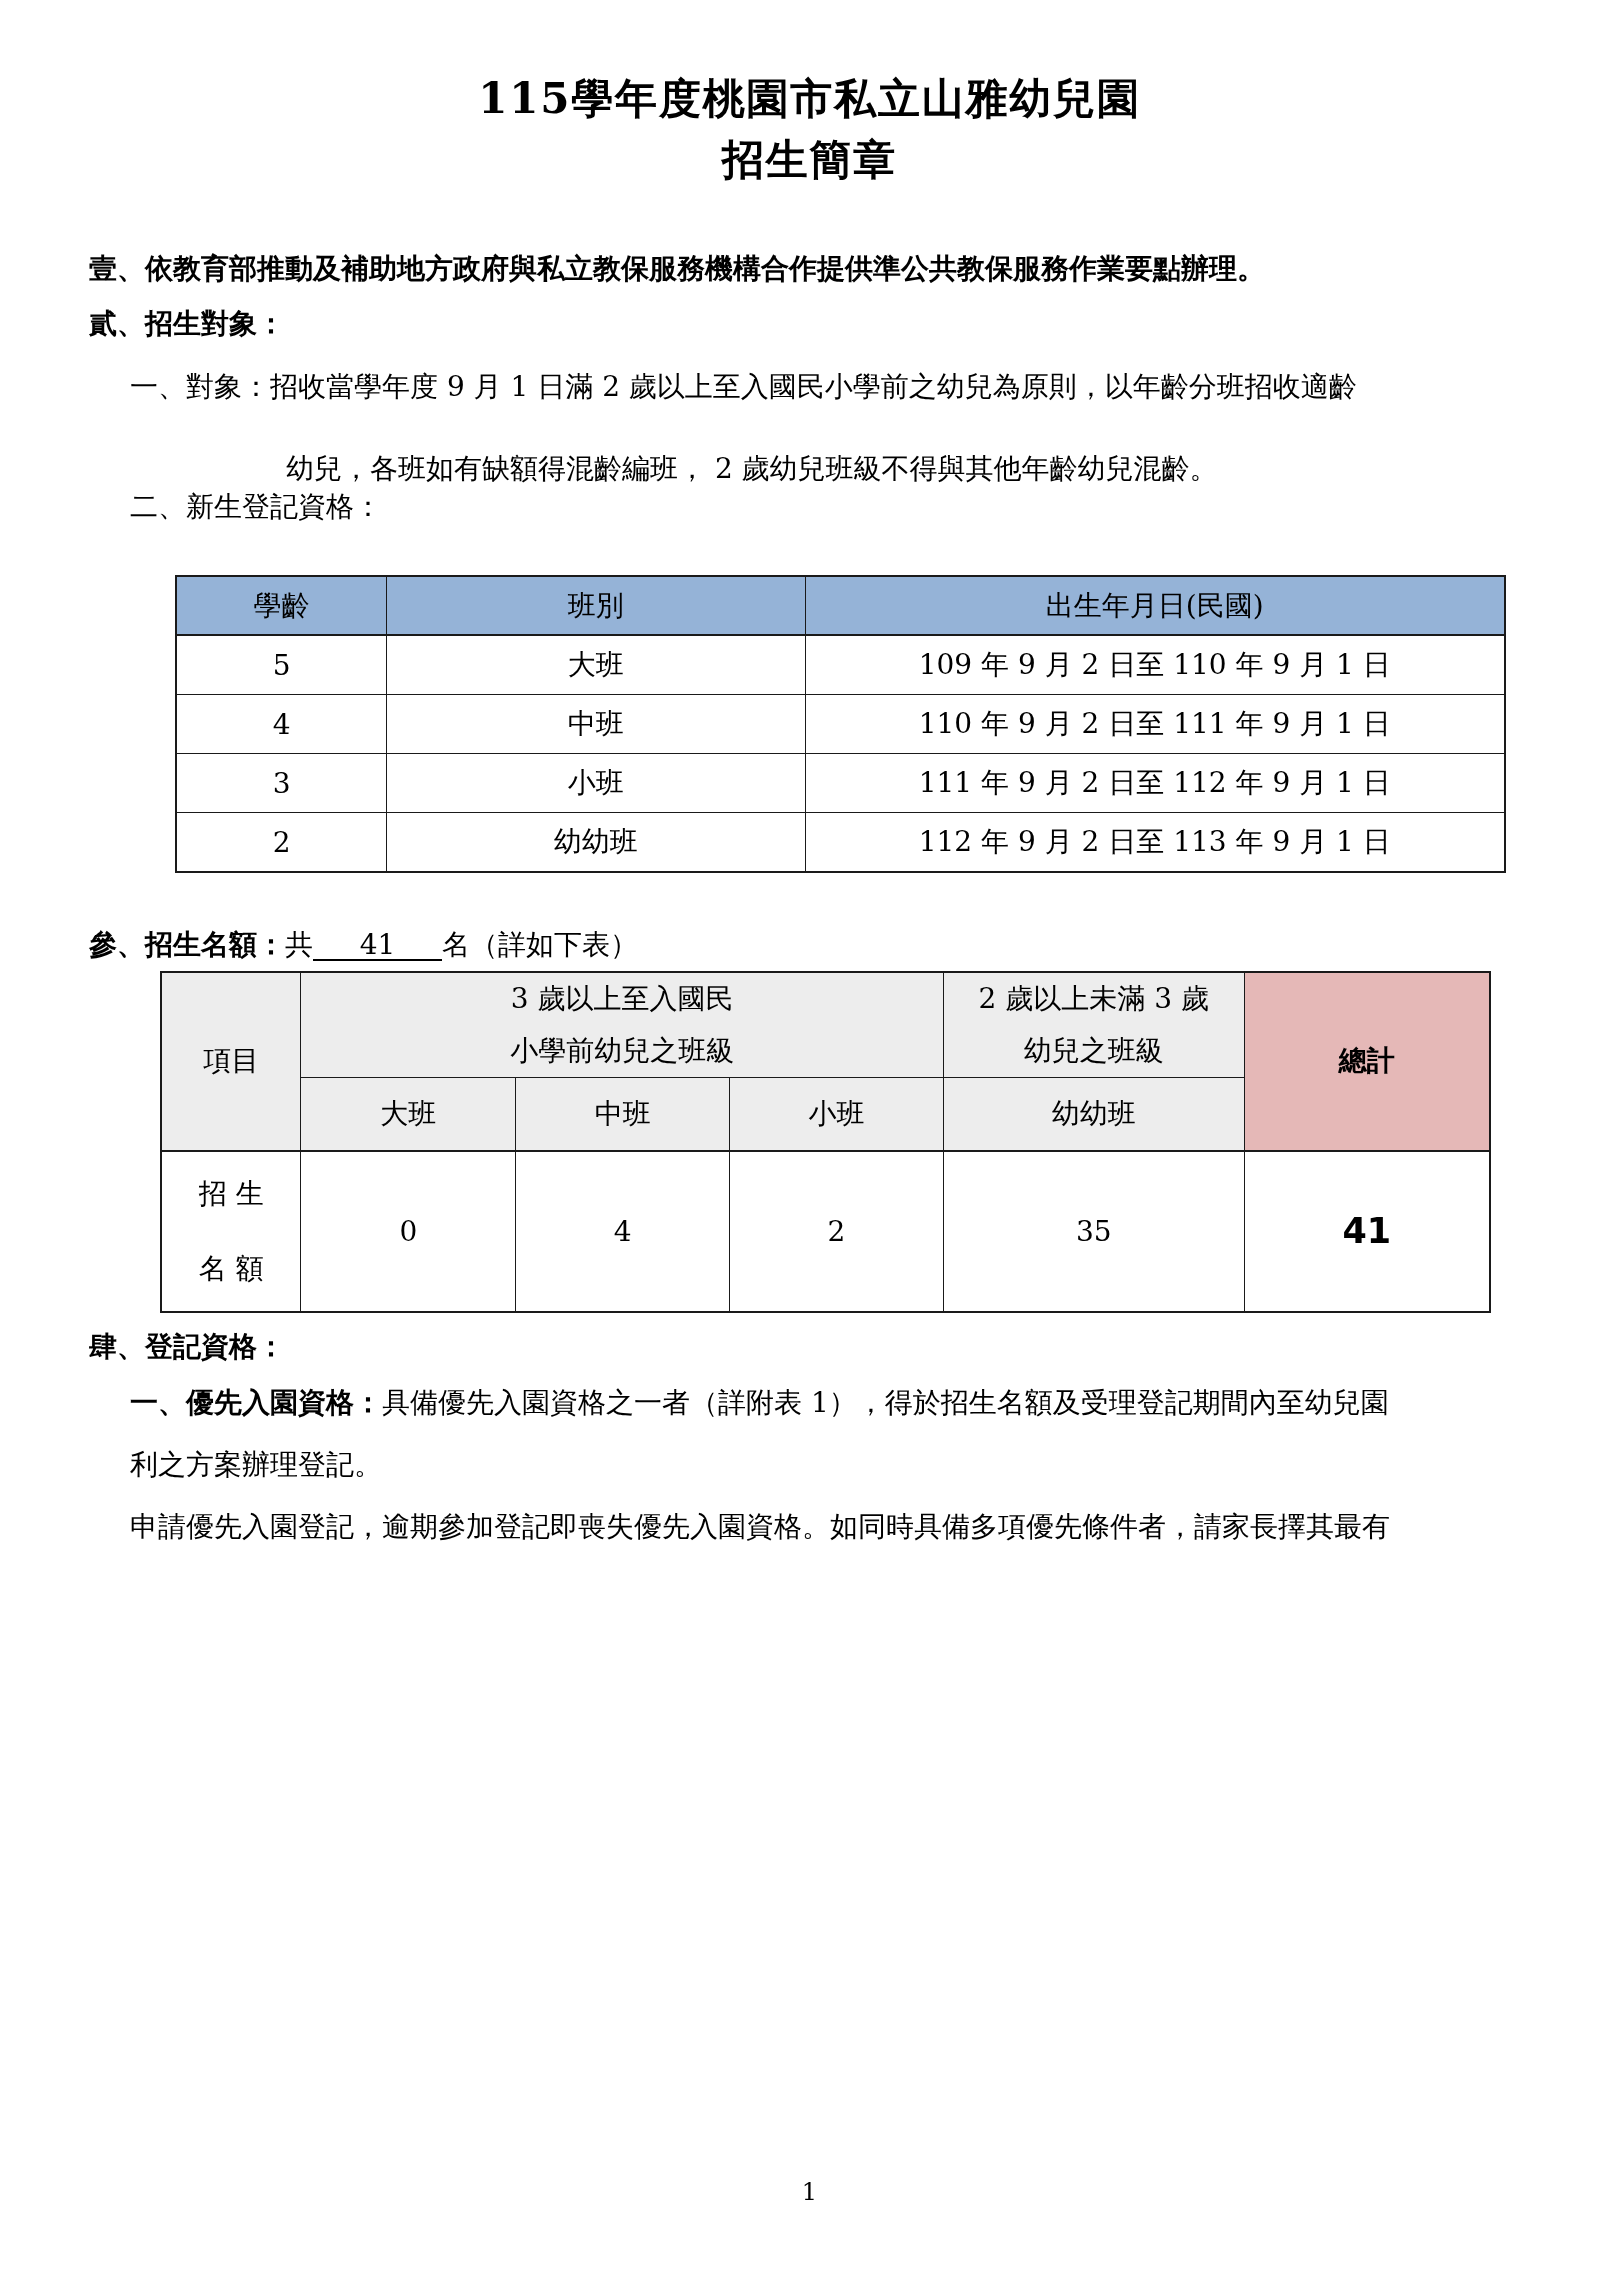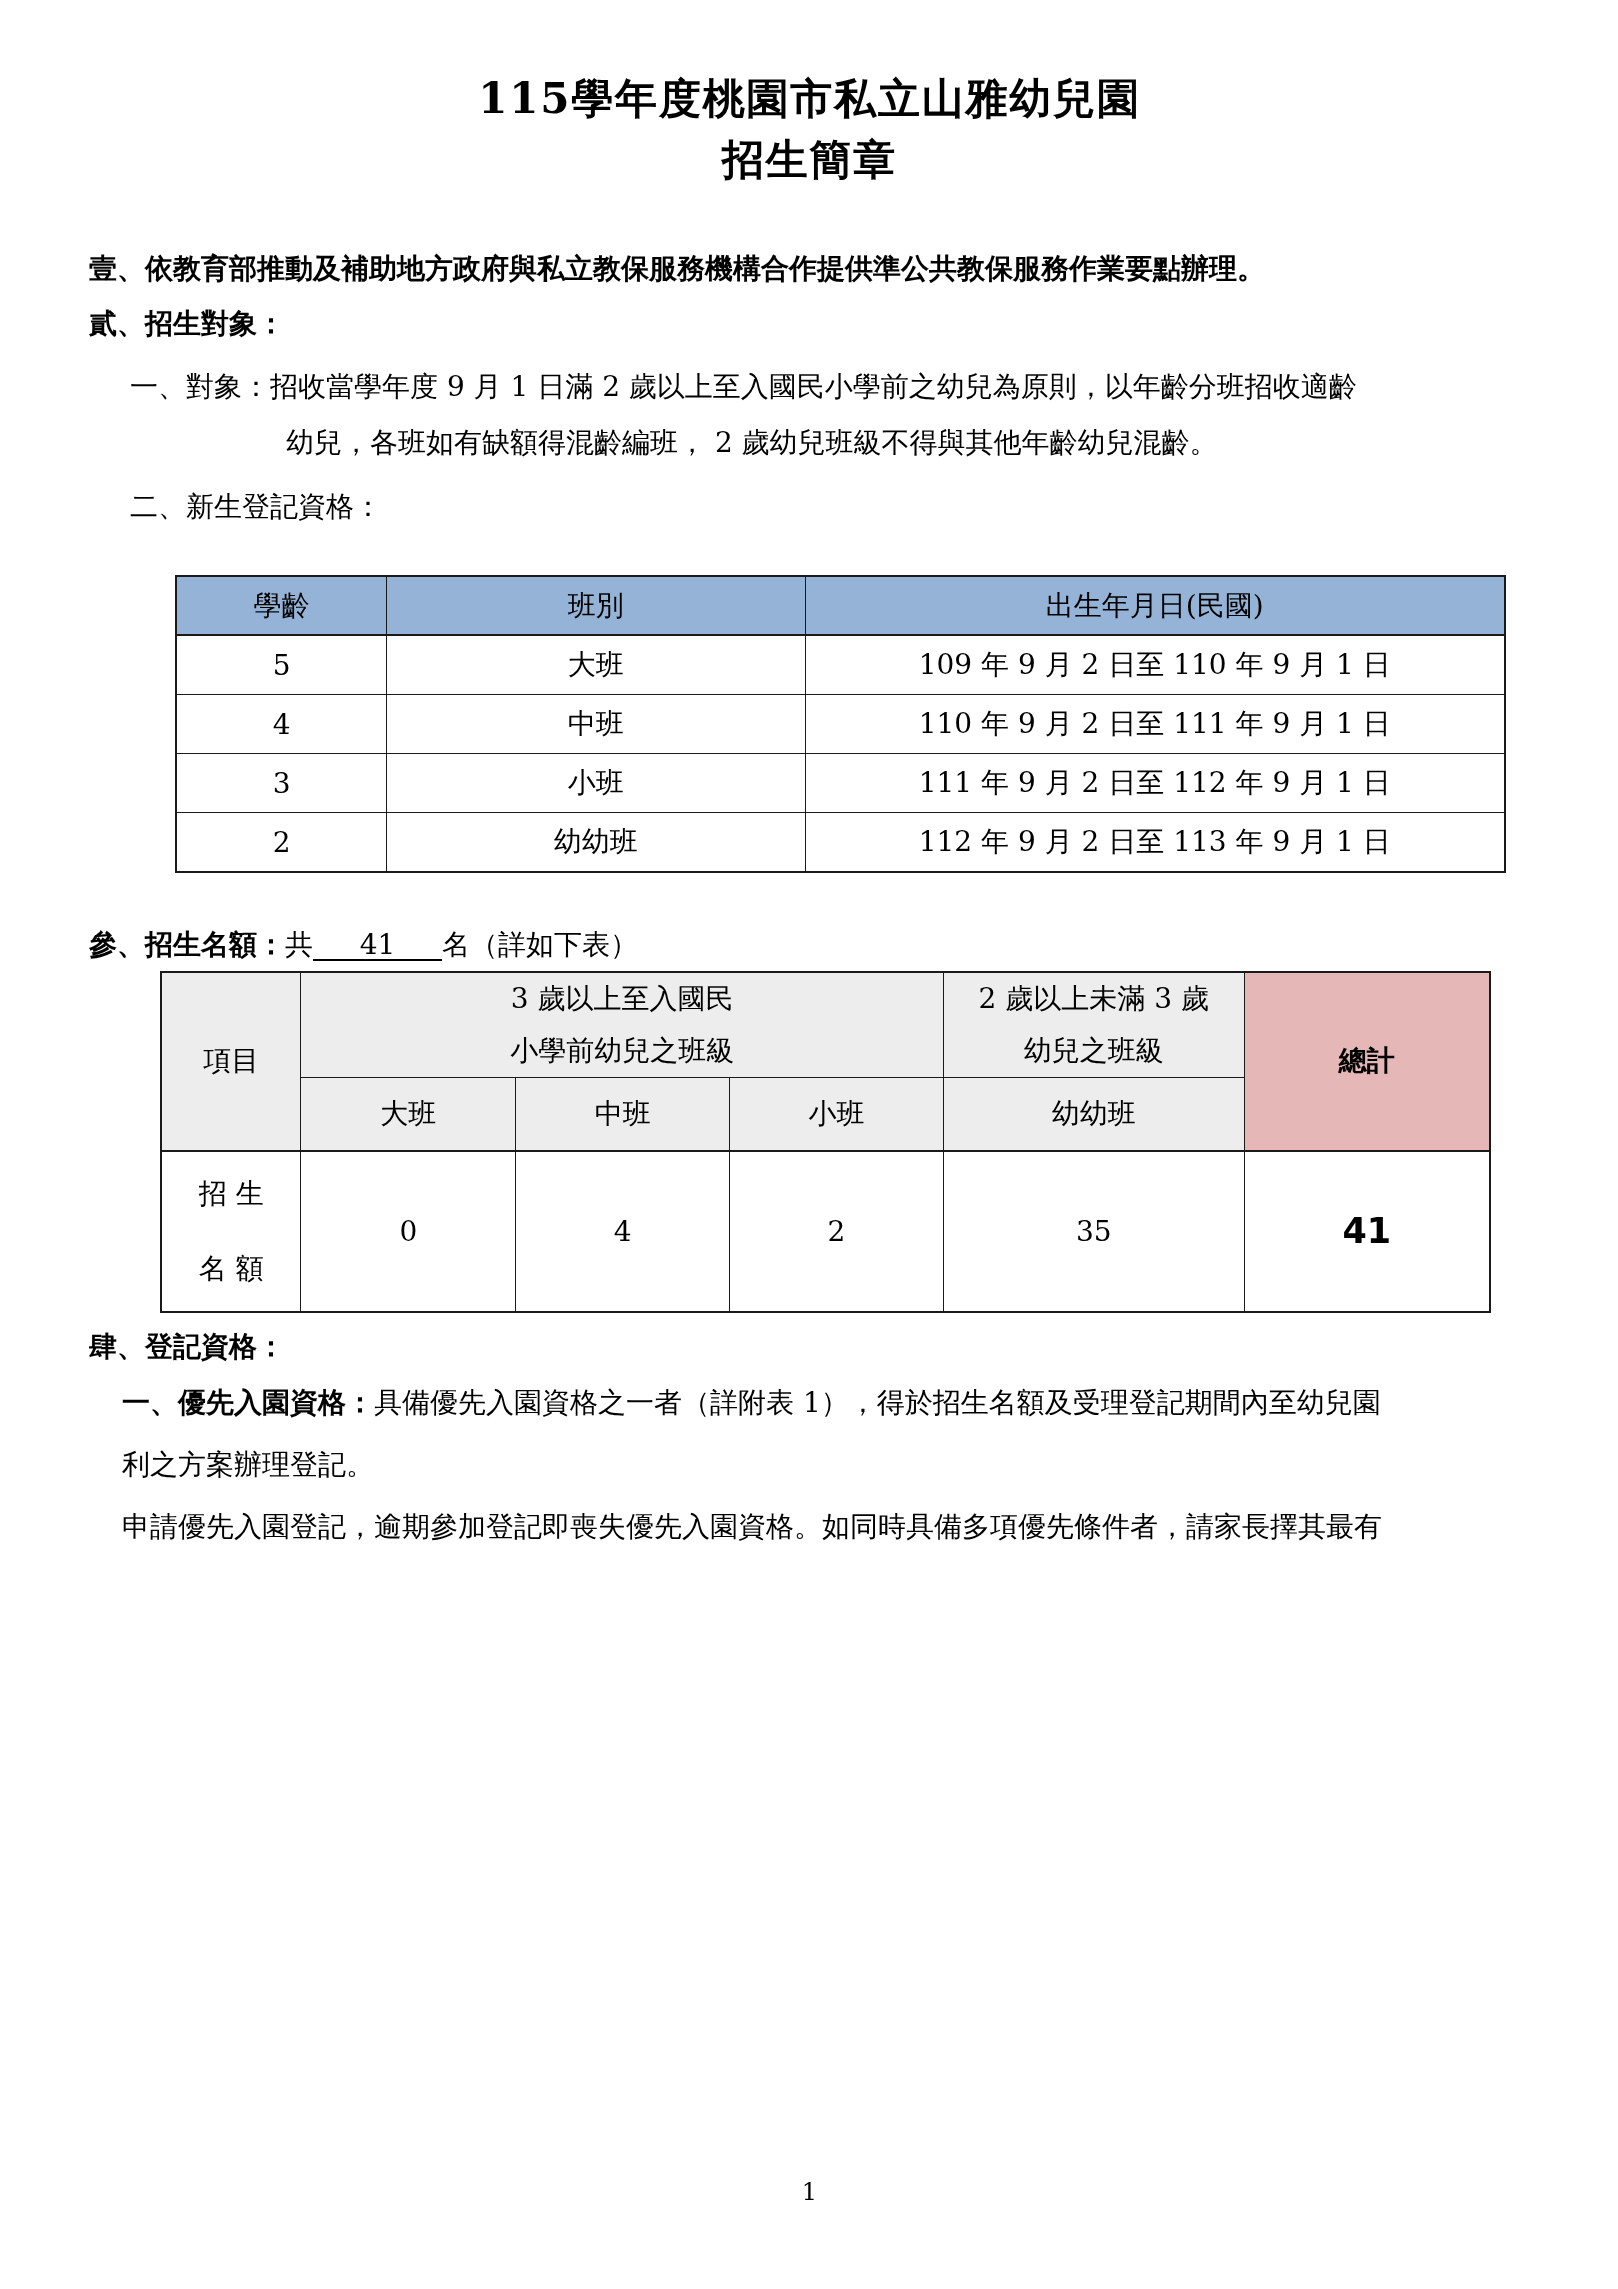--- a/index.html
+++ b/index.html
@@ -85,21 +85,21 @@
   <div class="abs doc-title">
     <div>115學年度桃園市私立山雅幼兒園</div>
     <div>招生簡章</div>
   </div>
 
   <div class="abs body-text bold" style="left:89px;top:251px;width:1442px;">壹、依教育部推動及補助地方政府與私立教保服務機構合作提供準公共教保服務作業要點辦理。</div>
 
   <div class="abs body-text bold" style="left:89px;top:306px;">貳、招生對象：</div>
 
   <div class="abs body-text" style="left:130px;top:369px;width:1403px;">一、對象：招收當學年度 9 月 1 日滿 2 歲以上至入國民小學前之幼兒為原則，以年齡分班招收適齡</div>
-  <div class="abs body-text" style="left:286px;top:425px;width:1246px;">幼兒，各班如有缺額得混齡編班， 2 歲幼兒班級不得與其他年齡幼兒混齡。</div>
+  <div class="abs body-text" style="left:286px;top:451px;width:1246px;">幼兒，各班如有缺額得混齡編班， 2 歲幼兒班級不得與其他年齡幼兒混齡。</div>
 
   <div class="abs body-text" style="left:130px;top:489px;">二、新生登記資格：</div>
 
 
   <table class="abs age-table">
     <colgroup>
         <col style="width:211px">
         <col style="width:419px">
         <col style="width:701px">
       </colgroup>
@@ -169,21 +169,21 @@
         <td>4</td>
         <td>2</td>
         <td>35</td>
         <td class="total-num">41</td>
       </tr>
     </tbody>
   </table>
 
   <div class="abs body-text bold" style="left:89px;top:1329px;">肆、登記資格：</div>
 
-  <div class="abs body-text" style="left:122px;top:1372px;width:1403px;">
+  <div class="abs body-text" style="left:130px;top:1372px;width:1403px;">
     <div class="para-line">
       <span class="bold">一、優先入園資格：</span><span>具備優先入園資格之一者（詳附表 1），得於招生名額及受理登記期間內至幼兒園</span>
     </div>
     <div class="para-line">利之方案辦理登記。</div>
     <div class="para-line">申請優先入園登記，逾期參加登記即喪失優先入園資格。如同時具備多項優先條件者，請家長擇其最有</div>
   </div>
 
 
   <div class="abs page-num">1</div>
 

